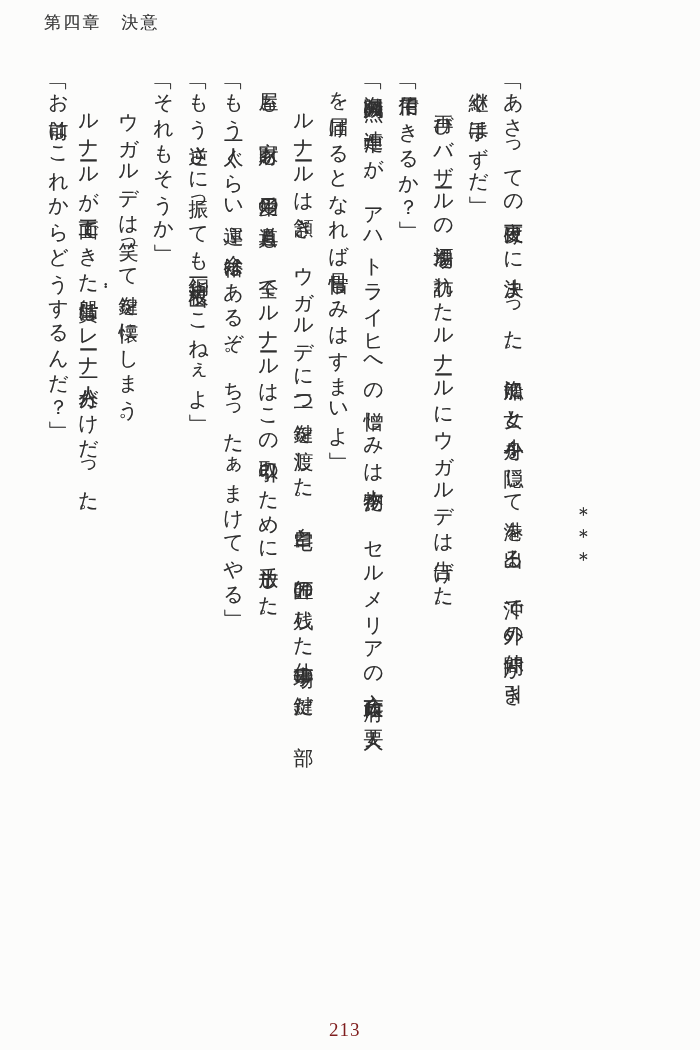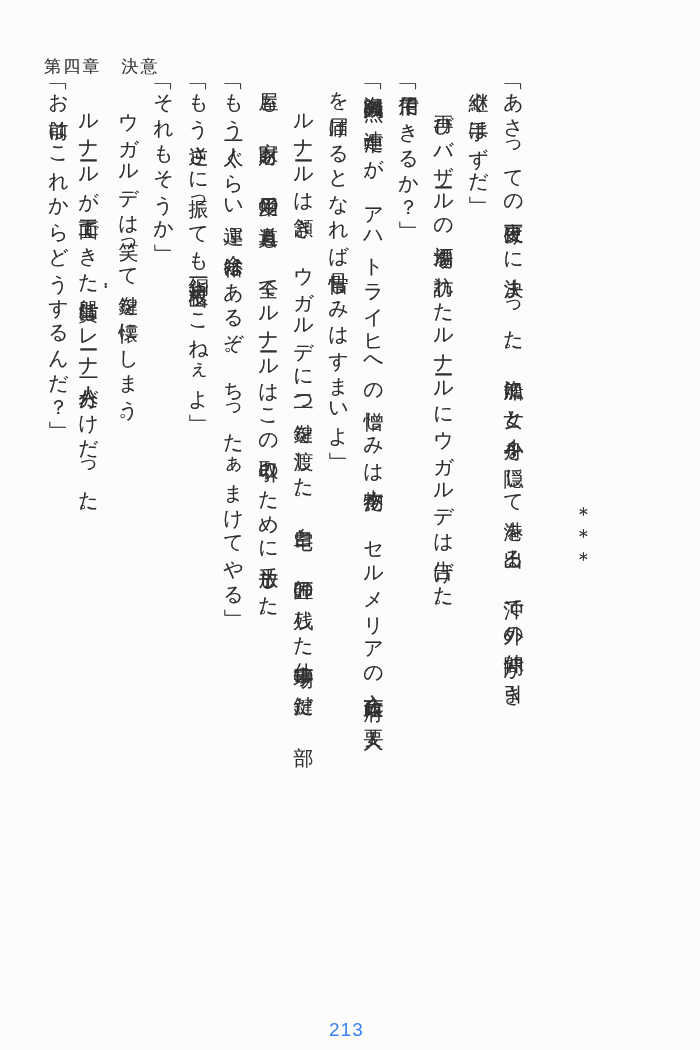--- a/index.html
+++ b/index.html
@@ -20,21 +20,20 @@
   }
   .chapter-header {
     position: absolute;
     left: 44px;
     top: 11px;
     font-size: 17px;
     letter-spacing: 2.3px;
     color: #383838;
     text-shadow: 0 0 0.6px rgba(40,40,40,0.35);
     white-space: nowrap;
-    margin-top: 44px;
   }
   .vtext {
     position: absolute;
     top: 77px;
     right: 99px;
     height: 900px;
     writing-mode: vertical-rl;
     text-orientation: mixed;
     font-size: 20px;
     line-height: 35px;
@@ -52,24 +51,24 @@
   .emph {
     -webkit-text-emphasis: filled dot;
     text-emphasis: filled dot;
     -webkit-text-emphasis-position: over right;
     text-emphasis-position: over right;
   }
   .page-number {
     position: absolute;
     left: 329px;
     top: 1019px;
-    font-family: Liberation Sans, sans-serif;
+    font-family: Liberation Serif, serif;
     font-size: 19px;
     letter-spacing: 1px;
-    color: #3b82f6;
+    color: #7f1d1d;
   }
 </style>
 </head>
 <body>
 
 <div class="page">
 
   <div class="chapter-header">第四章　決意</div>
 
   <div class="vtext">

